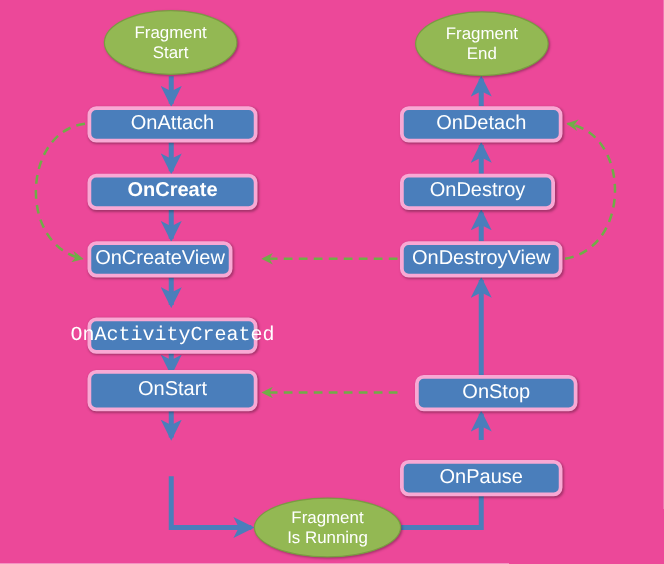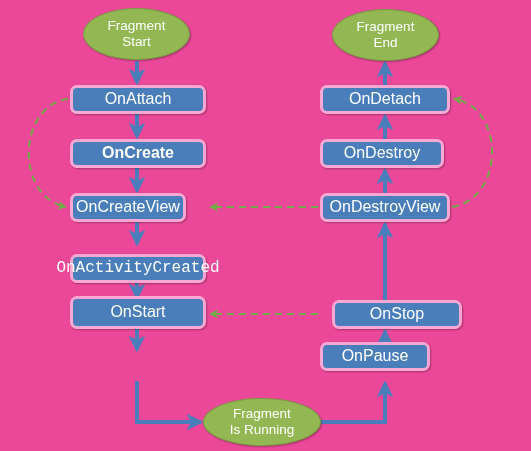--- a/index.html
+++ b/index.html
@@ -137,17 +137,17 @@
   </div>
 
   <div class="node node-box" style="left:320px; top:193px; width:130px; height:29px;">
     <span class="node-label">OnDestroyView</span>
   </div>
 
   <div class="node node-box" style="left:320px; top:300px; width:130px; height:29px;margin-left:12px;">
     <span class="node-label">OnStop</span>
   </div>
 
-  <div class="node node-box" style="left:320px; top:342px; width:110px; height:29px;">
+  <div class="node node-box" style="left:320px; top:368px; width:130px; height:29px;">
     <span class="node-label">OnPause</span>
   </div>
 
 </div>
 
 </body></html>

